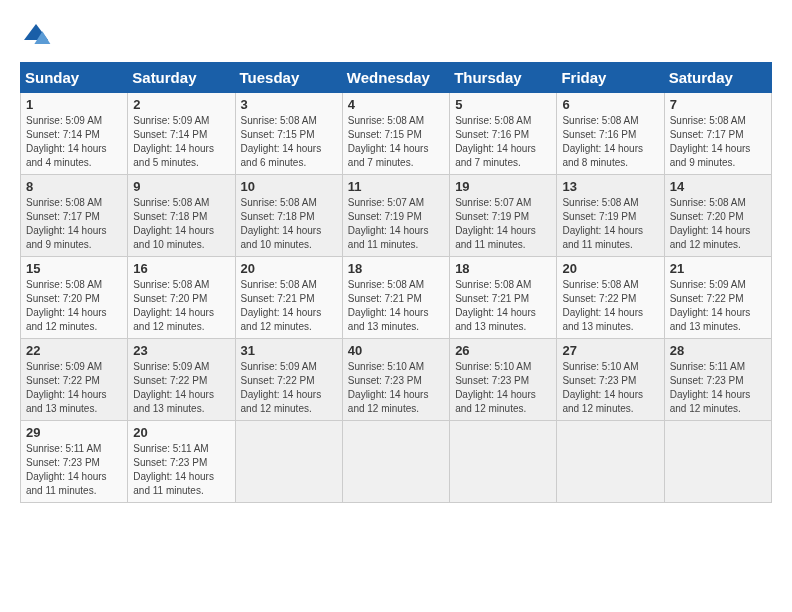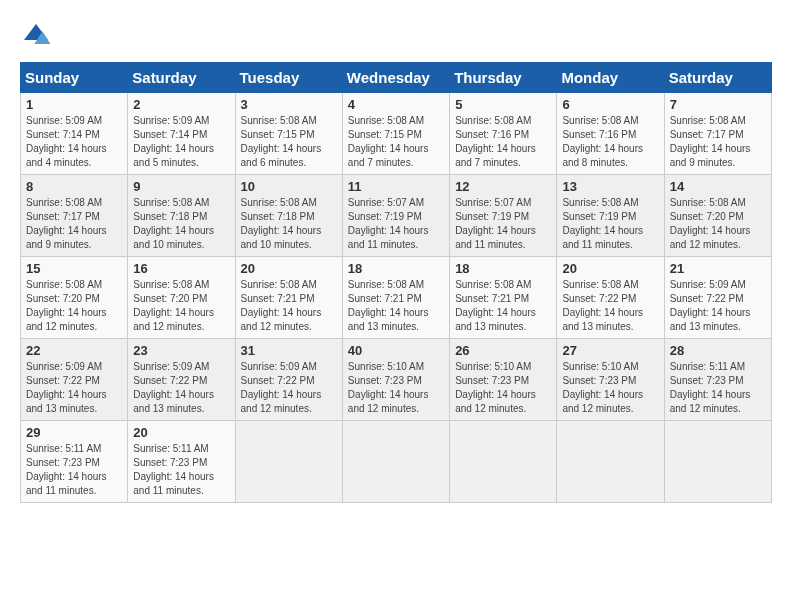--- a/index.html
+++ b/index.html
@@ -110,21 +110,21 @@
 </div>
 
 <table>
   <thead>
     <tr>
     <th>Sunday</th>
         <th>Saturday</th>
         <th>Tuesday</th>
         <th>Wednesday</th>
         <th>Thursday</th>
-        <th>Monday</th>
+        <th>Friday</th>
         <th>Saturday</th>
       </tr>
   </thead>
   <tbody id="calendar-body">
   <tr>
         <td>
           <span class="day-number">1</span>
           <div class="day-info">Sunrise: 5:09 AM<br>Sunset: 7:14 PM<br>Daylight: 14 hours and 4 minutes.</div>
         </td>
         <td>
@@ -163,21 +163,21 @@
         </td>
         <td>
           <span class="day-number">10</span>
           <div class="day-info">Sunrise: 5:08 AM<br>Sunset: 7:18 PM<br>Daylight: 14 hours and 10 minutes.</div>
         </td>
         <td>
           <span class="day-number">11</span>
           <div class="day-info">Sunrise: 5:07 AM<br>Sunset: 7:19 PM<br>Daylight: 14 hours and 11 minutes.</div>
         </td>
         <td>
-          <span class="day-number">12</span>
+          <span class="day-number">19</span>
           <div class="day-info">Sunrise: 5:07 AM<br>Sunset: 7:19 PM<br>Daylight: 14 hours and 11 minutes.</div>
         </td>
         <td>
           <span class="day-number">13</span>
           <div class="day-info">Sunrise: 5:08 AM<br>Sunset: 7:19 PM<br>Daylight: 14 hours and 11 minutes.</div>
         </td>
         <td>
           <span class="day-number">14</span>
           <div class="day-info">Sunrise: 5:08 AM<br>Sunset: 7:20 PM<br>Daylight: 14 hours and 12 minutes.</div>
         </td>

